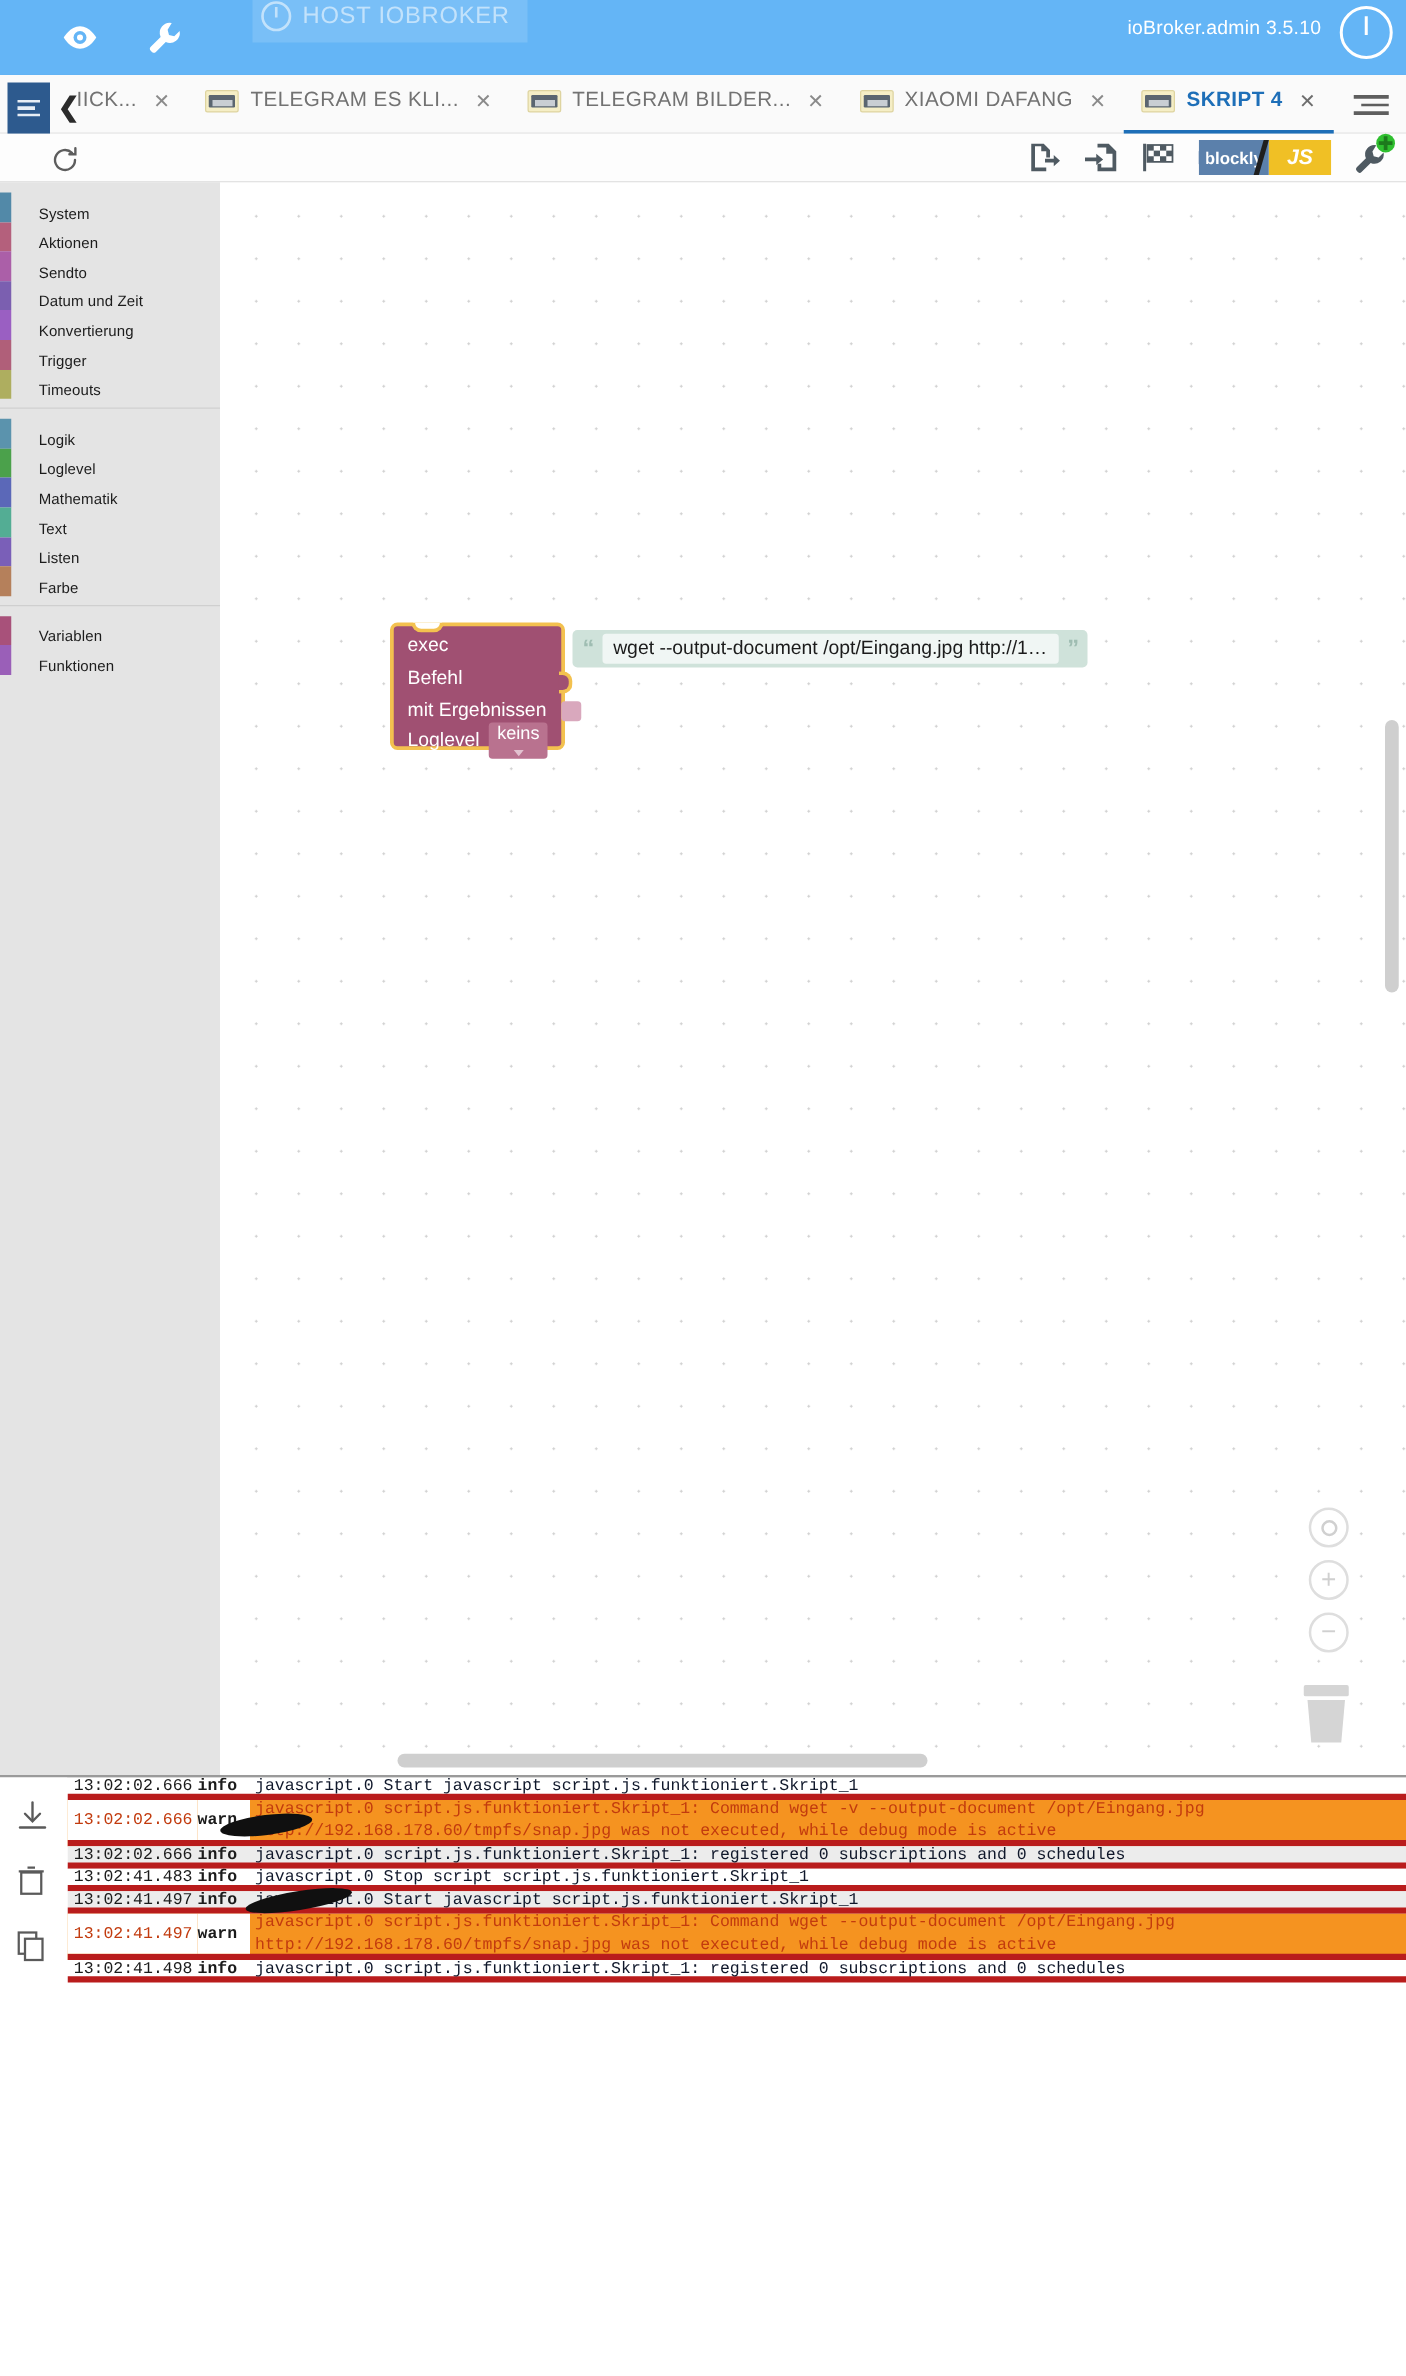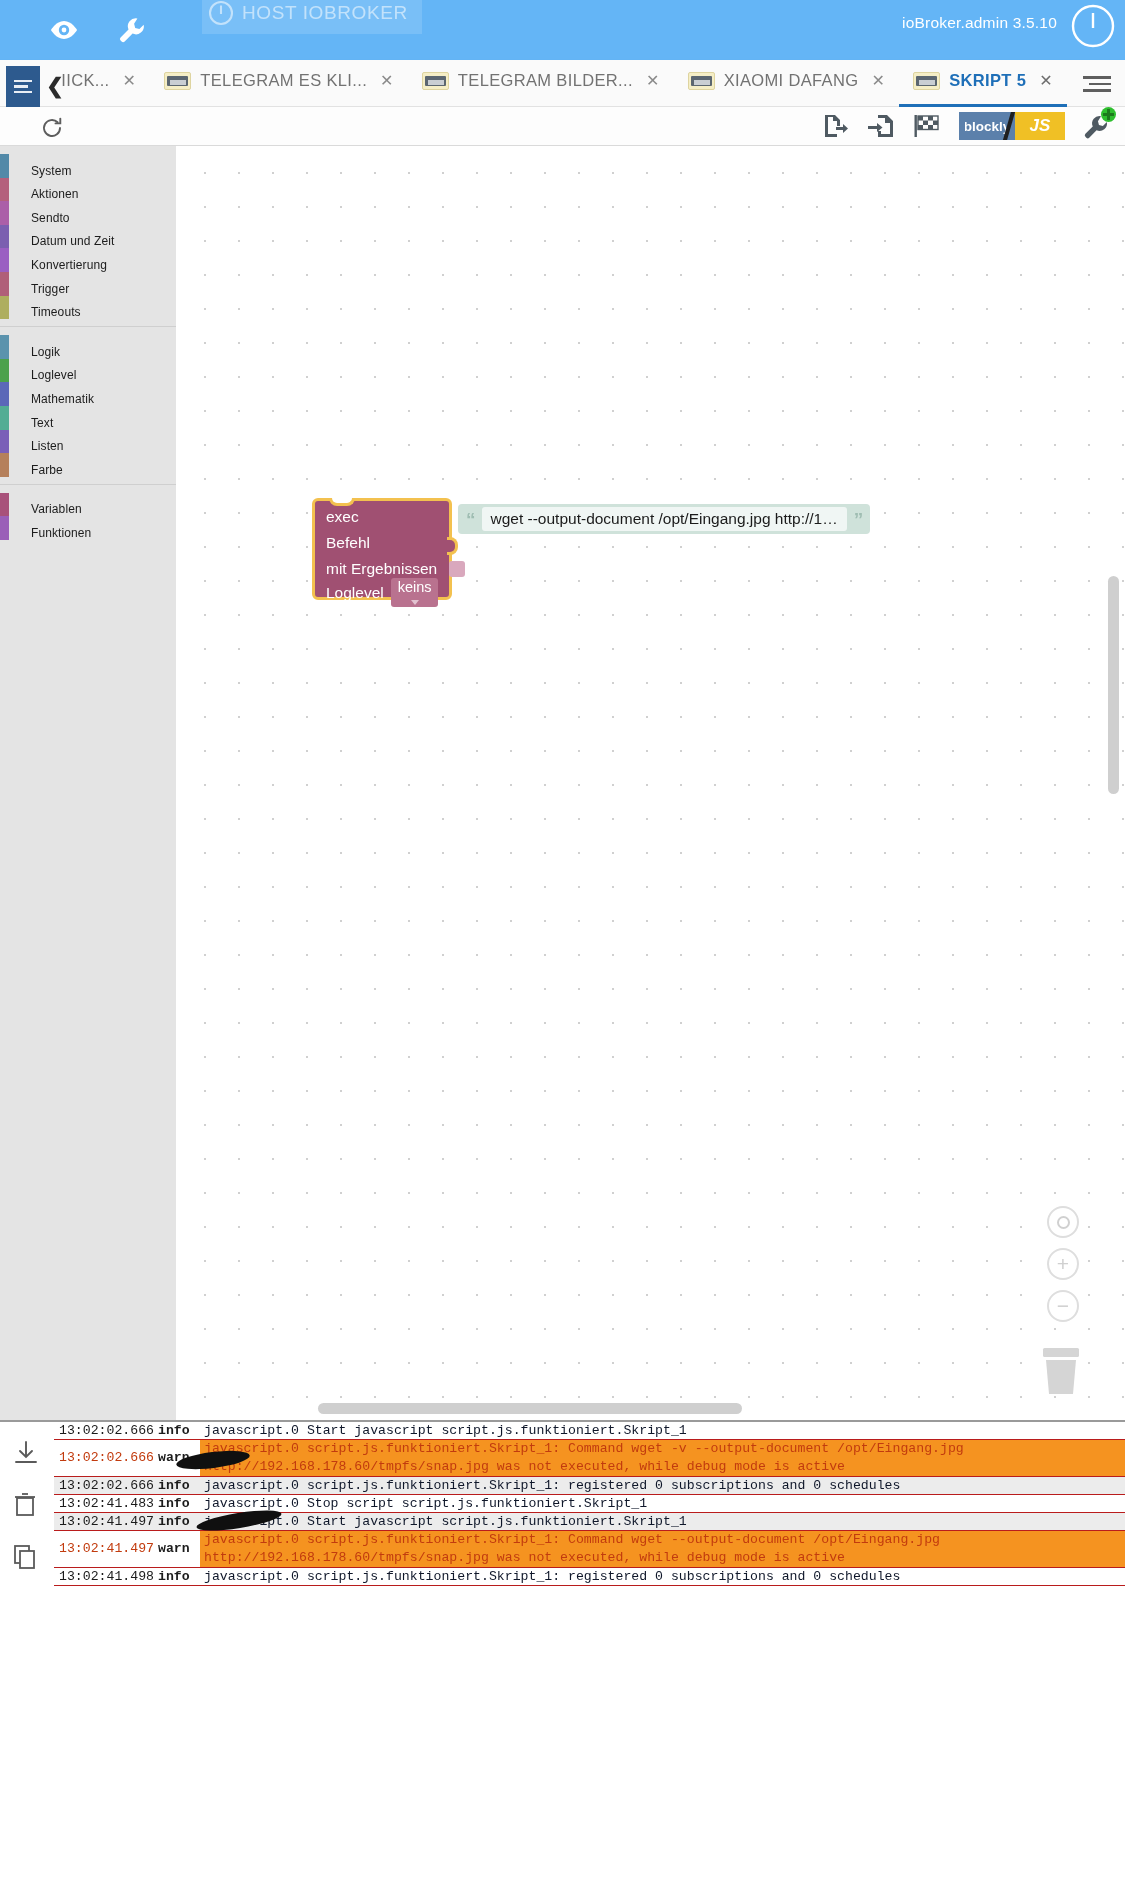--- a/index.html
+++ b/index.html
@@ -249,21 +249,21 @@
     padding-top: 18px; gap: 24px; background: #ffffff;
   }
   .log-side-btn { width: 28px; height: 28px; color: #5a5a5a; cursor: pointer; }
   .log-rows {
     position: absolute; left: 54px; right: 0; top: 0; bottom: 0;
     font-family: "Liberation Mono", monospace;
     font-size: 13.2px; overflow: hidden;
   }
   .log-row {
     display: flex; align-items: center; height: 18.2px;
-    white-space: nowrap; border-bottom: 1px solid #b91c1c;
+    white-space: nowrap; border-bottom: 5px solid #b91c1c;
   }
   .log-row.info-a { background: #ffffff; }
   .log-row.info-b { background: #ececec; }
   .log-row.warn2 { background: #f59320; height: 36.4px; align-items: stretch; }
   .lr-time { width: 104px; padding-left: 5px; color: #1b1b1b; }
   .log-row.warn .lr-time, .log-row.warn2 .lr-time { color: #c23b0e; background: #ffffff; height: 100%; display: flex; align-items: center; }
   .lr-sev { width: 42px; font-weight: bold; color: #1b1b1b; }
   .log-row.warn .lr-sev, .log-row.warn2 .lr-sev { color: #1b1b1b; background: #ffffff; height: 100%; display: flex; align-items: center; }
   .lr-msg { color: #0f172a; padding-left: 4px; }
   .lr-msg2 { display: flex; flex-direction: column; justify-content: center; color: #c23b0e; padding-left: 4px; line-height: 18.2px; }
@@ -333,21 +333,21 @@
         <span class="tab-title">TELEGRAM BILDER...</span>
         <span class="tab-x">✕</span>
       </div>
       <div class="tab">
         <span class="script-ico"></span>
         <span class="tab-title">XIAOMI DAFANG</span>
         <span class="tab-x">✕</span>
       </div>
       <div class="tab active" style="position:relative;">
         <span class="script-ico"></span>
-        <span class="tab-title">SKRIPT 5</span>
+        <span class="tab-title">SKRIPT 4</span>
         <span class="tab-x">✕</span>
         <span class="tab-underline" style="left:0;right:0;"></span>
       </div>
     </div>
     <div class="hamb-right">
         <i></i>
         <i></i>
         <i></i>
       </div>
   </div>

